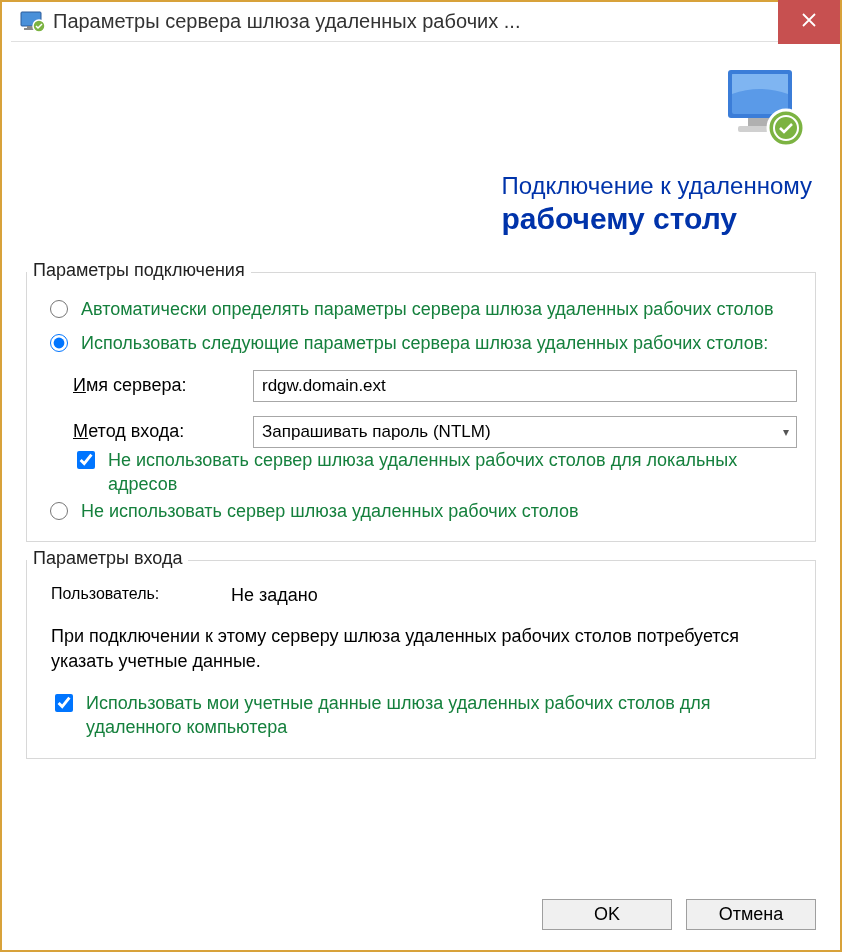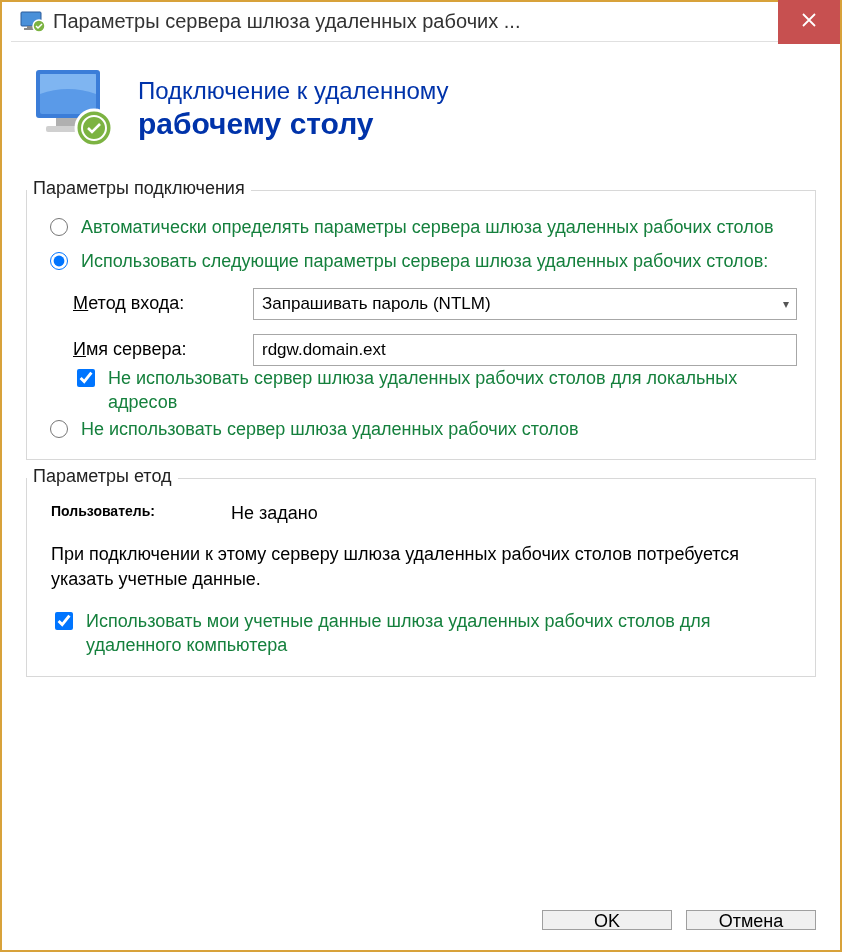--- a/index.html
+++ b/index.html
@@ -51,23 +51,24 @@
     background: #c75050;
     color: #fff;
     display: flex;
     align-items: center;
     justify-content: center;
     font-size: 18px;
     cursor: pointer;
   }
   .header {
     display: flex;
-    align-items: center;
+    align-items: flex-end;
     padding: 22px 28px 18px 28px;
     gap: 18px;
+    flex-direction: column;
   }
   .header-icon {
     width: 90px;
     height: 90px;
     position: relative;
     flex-shrink: 0;
   }
   .header-text .line1 {
     color: #0033aa;
     font-size: 24px;
@@ -157,37 +158,37 @@
     pointer-events: none;
     color: #555;
     font-size: 12px;
   }
   .indent-check { margin-left: 28px; }
   .login-grid {
     display: flex;
     margin-top: 10px;
     margin-left: 6px;
   }
-  .login-label { width: 180px; font-size: 14px; font-weight: bold; }
+  .login-label { width: 180px; font-size: 16px; }
   .login-value { font-size: 18px; }
   .login-note {
     margin-top: 18px;
     margin-left: 6px;
     font-size: 18px;
     line-height: 1.35;
   }
   .buttons {
     display: flex;
     justify-content: flex-end;
     gap: 14px;
     padding: 18px 24px 20px 24px;
   }
   .btn {
     min-width: 130px;
-    height: 20px;
+    height: 31px;
     border: 1px solid #9f9f9f;
     background: #f0f0f0;
     font-size: 18px;
     font-family: inherit;
     cursor: pointer;
     padding: 0 18px;
   }
   .ul { text-decoration: underline; }
 </style>
 </head>
@@ -243,47 +244,47 @@
         <input type="radio" name="gw" style="">
         <label>Автоматически определять параметры сервера шлюза удаленных рабочих столов</label>
       </div>
 
       <div class="radio-row">
         <input type="radio" name="gw" checked="" style="">
         <label>Использовать следующие параметры сервера шлюза удаленных рабочих столов:</label>
       </div>
 
       <div class="field-row">
+        <div class="field-label"><span class="ul">И</span>мя сервера:</div>
+        <input class="text-input" type="text" value="rdgw.domain.ext" style="">
+      </div>
+
+      <div class="field-row">
         <div class="field-label"><span class="ul">М</span>етод входа:</div>
         <div class="select-wrap">
           <select class="select">
             <option>Запрашивать пароль (NTLM)</option>
           </select>
           <span class="select-arrow">▾</span>
         </div>
       </div>
 
-      <div class="field-row">
-        <div class="field-label"><span class="ul">И</span>мя сервера:</div>
-        <input class="text-input" type="text" value="rdgw.domain.ext" style="">
-      </div>
-
       <div class="check-row indent-check" style="margin-top:0;">
         <input type="checkbox" checked="" style="">
         <label>Не использовать сервер шлюза удаленных рабочих столов для локальных адресов</label>
       </div>
 
       <div class="radio-row" style="margin-top:3px;">
         <input type="radio" name="gw" style="">
         <label>Не использовать сервер шлюза удаленных рабочих столов</label>
       </div>
     </div>
 
     <div class="groupbox">
-      <div class="group-legend">Параметры етод</div>
+      <div class="group-legend">Параметры входа</div>
 
       <div class="login-grid">
         <div class="login-label">Пользователь:</div>
         <div class="login-value">Не задано</div>
       </div>
 
       <div class="login-note">При подключении к этому серверу шлюза удаленных рабочих столов потребуется указать учетные данные.</div>
 
       <div class="check-row" style="margin-top:18px; margin-left:6px;">
         <input type="checkbox" checked="" style="">

